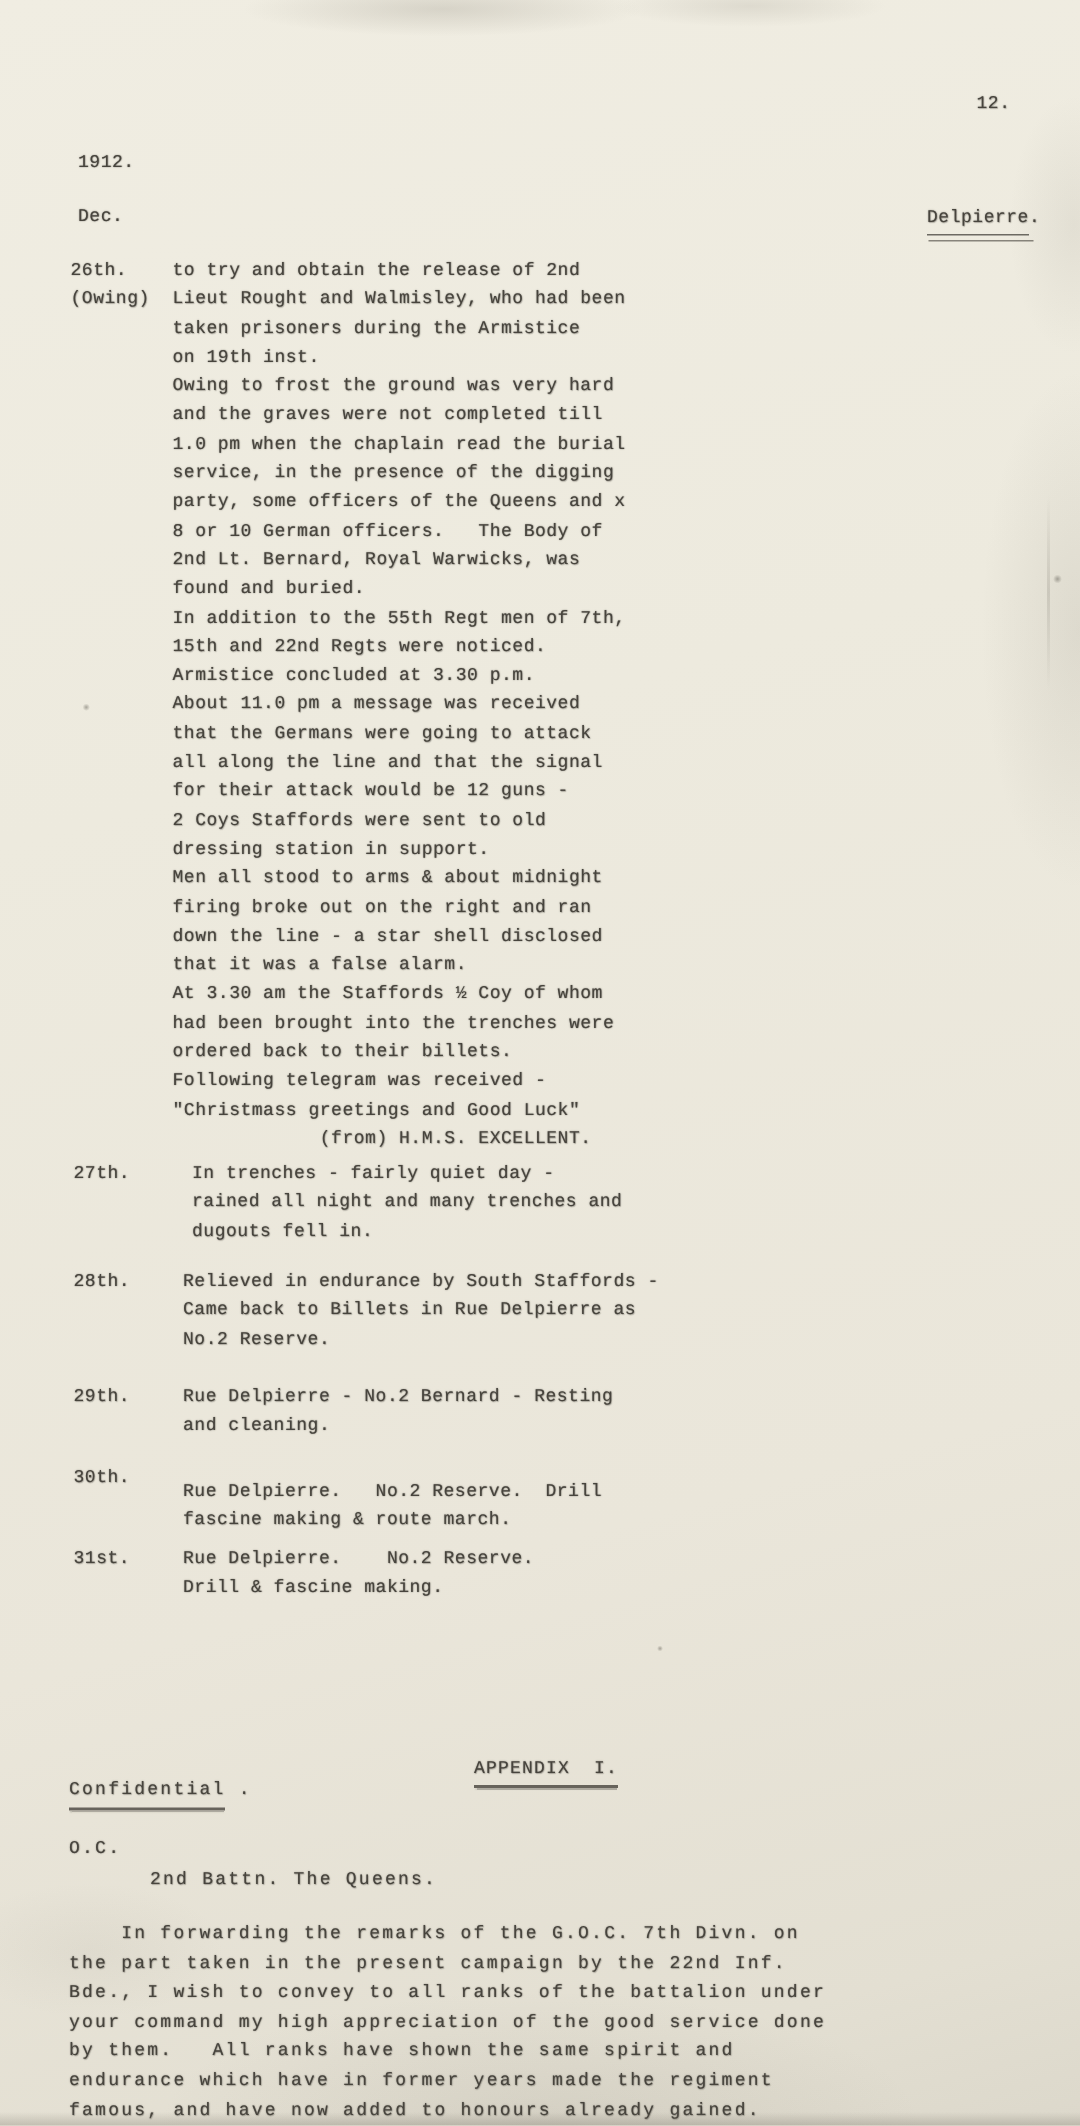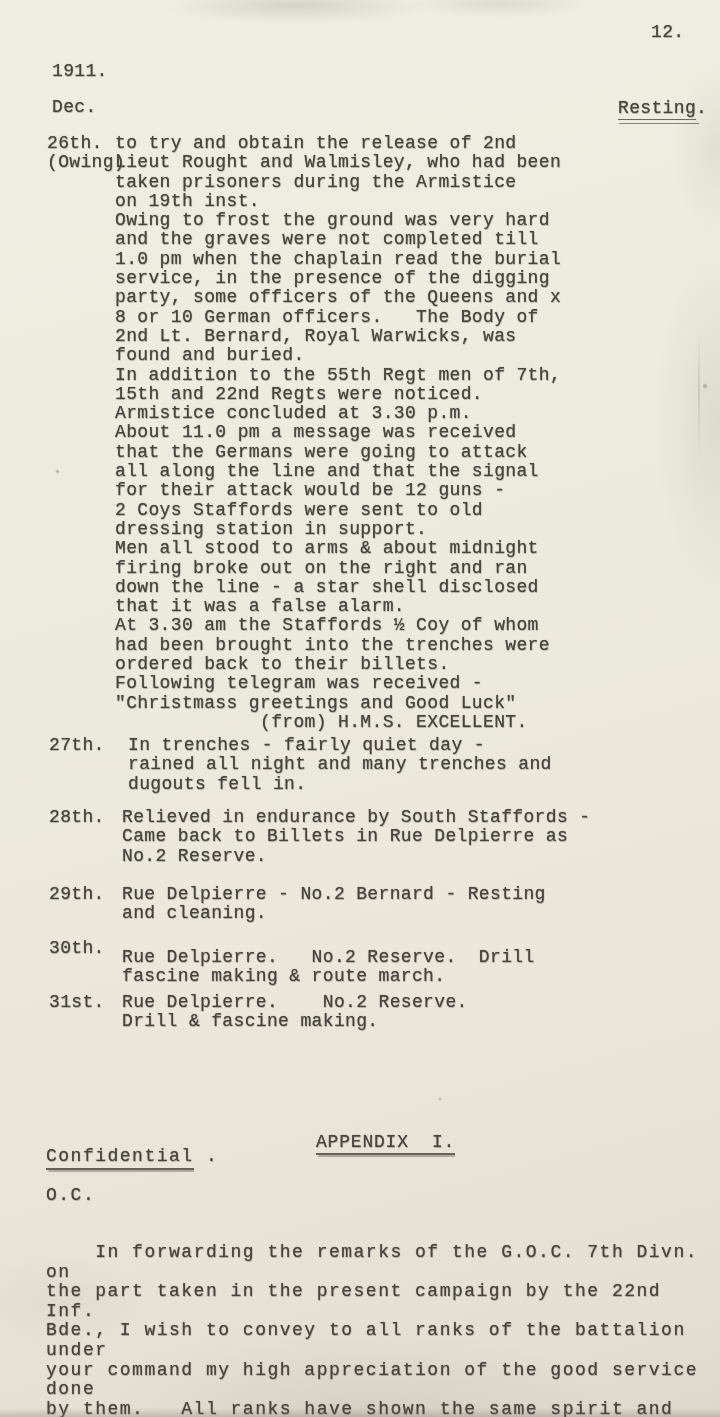--- a/index.html
+++ b/index.html
@@ -14,22 +14,23 @@
     background:
       radial-gradient(ellipse 190px 26px at 295px 6px, rgba(150,145,133,.28), transparent 70%),
       radial-gradient(ellipse 130px 20px at 500px 4px, rgba(150,145,133,.20), transparent 70%),
       radial-gradient(ellipse 90px 240px at 719px 420px, rgba(140,135,123,.16), transparent 72%),
       radial-gradient(ellipse 60px 120px at 716px 150px, rgba(140,135,123,.12), transparent 72%),
       radial-gradient(ellipse 340px 120px at 360px 1417px, rgba(125,120,108,.14), transparent 75%),
       radial-gradient(ellipse 120px 60px at 60px 1300px, rgba(135,130,118,.08), transparent 75%);
   }
   .txt{
     position:absolute;
-    font-size:18px;line-height:19.3px;letter-spacing:.35px;
+    font-size:12px;line-height:19.3px;letter-spacing:.35px;
     white-space:pre-wrap;
+    margin-top:37px;
   }
   .ink{ text-shadow:0 0 1px rgba(71,68,61,.65), .5px .5px .6px rgba(71,68,61,.28); }
   .wide{ letter-spacing:1.5px; line-height:19.6px; }
   .sigwide{ letter-spacing:2px; line-height:19.8px; }
   .u-heavy{ display:inline-block; padding-bottom:1px;
     border-bottom:2.4px solid rgba(66,63,56,.78);
     box-shadow:0 2px 1px -0.5px rgba(66,63,56,.35); }
   .u-double{ position:relative; display:inline-block; padding-bottom:1px;
     border-bottom:1.7px solid rgba(66,63,56,.75); }
   .u-double::after{ content:""; position:absolute; left:1px; right:-3px; bottom:-4.5px;
@@ -41,25 +42,25 @@
   .bottom-edge{ position:absolute; left:0; right:0; bottom:0; height:9px;
     background:linear-gradient(to bottom, rgba(115,110,99,0), rgba(115,110,99,.30)); }
 </style>
 </head>
 <body>
 
 <div class="page">
 
   <div class="txt ink" style="left:651px;top:23px">12.</div>
 
-  <div class="txt ink" style="left:52px;top:62px">1911.</div>
+  <div class="txt ink" style="left:52px;top:62px">1912.</div>
 
   <div class="txt ink" style="left:52px;top:98px">Dec.</div>
 
-  <div class="txt ink" style="left:618px;top:99px"><span class="u-double">Resting</span><span>.</span></div>
+  <div class="txt ink" style="left:618px;top:99px"><span class="u-double">Delpierre</span><span>.</span></div>
 
   <div>
     <div class="txt ink" style="left:47px;top:134px">26th.
 (Owing)</div>
     <div class="txt ink" style="left:115px;top:134px">to try and obtain the release of 2nd
 Lieut Rought and Walmisley, who had been
 taken prisoners during the Armistice
 on 19th inst.
 Owing to frost the ground was very hard
 and the graves were not completed till
@@ -122,20 +123,21 @@
 Drill &amp; fascine making.</div>
   </div>
 
 
   <div class="txt ink" style="left:316px;top:1133px;letter-spacing:.8px"><span class="u-heavy">APPENDIX  I.</span></div>
 
   <div class="txt ink wide" style="left:46px;top:1147px"><span class="u-heavy">Confidential</span><span> .</span></div>
 
   <div class="txt ink wide" style="left:46px;top:1186px">O.C.</div>
 
+  <div class="txt ink wide" style="left:100px;top:1207px">2nd Battn. The Queens.</div>
 
   <div class="txt ink wide" style="left:46px;top:1243px">    In forwarding the remarks of the G.O.C. 7th Divn. on
 the part taken in the present campaign by the 22nd Inf.
 Bde., I wish to convey to all ranks of the battalion under
 your command my high appreciation of the good service done
 by them.   All ranks have shown the same spirit and
 endurance which have in former years made the regiment
 famous, and have now added to honours already gained.</div>
 
   <div class="speck" style="left:55px;top:469px;width:5px;height:5px"></div>

